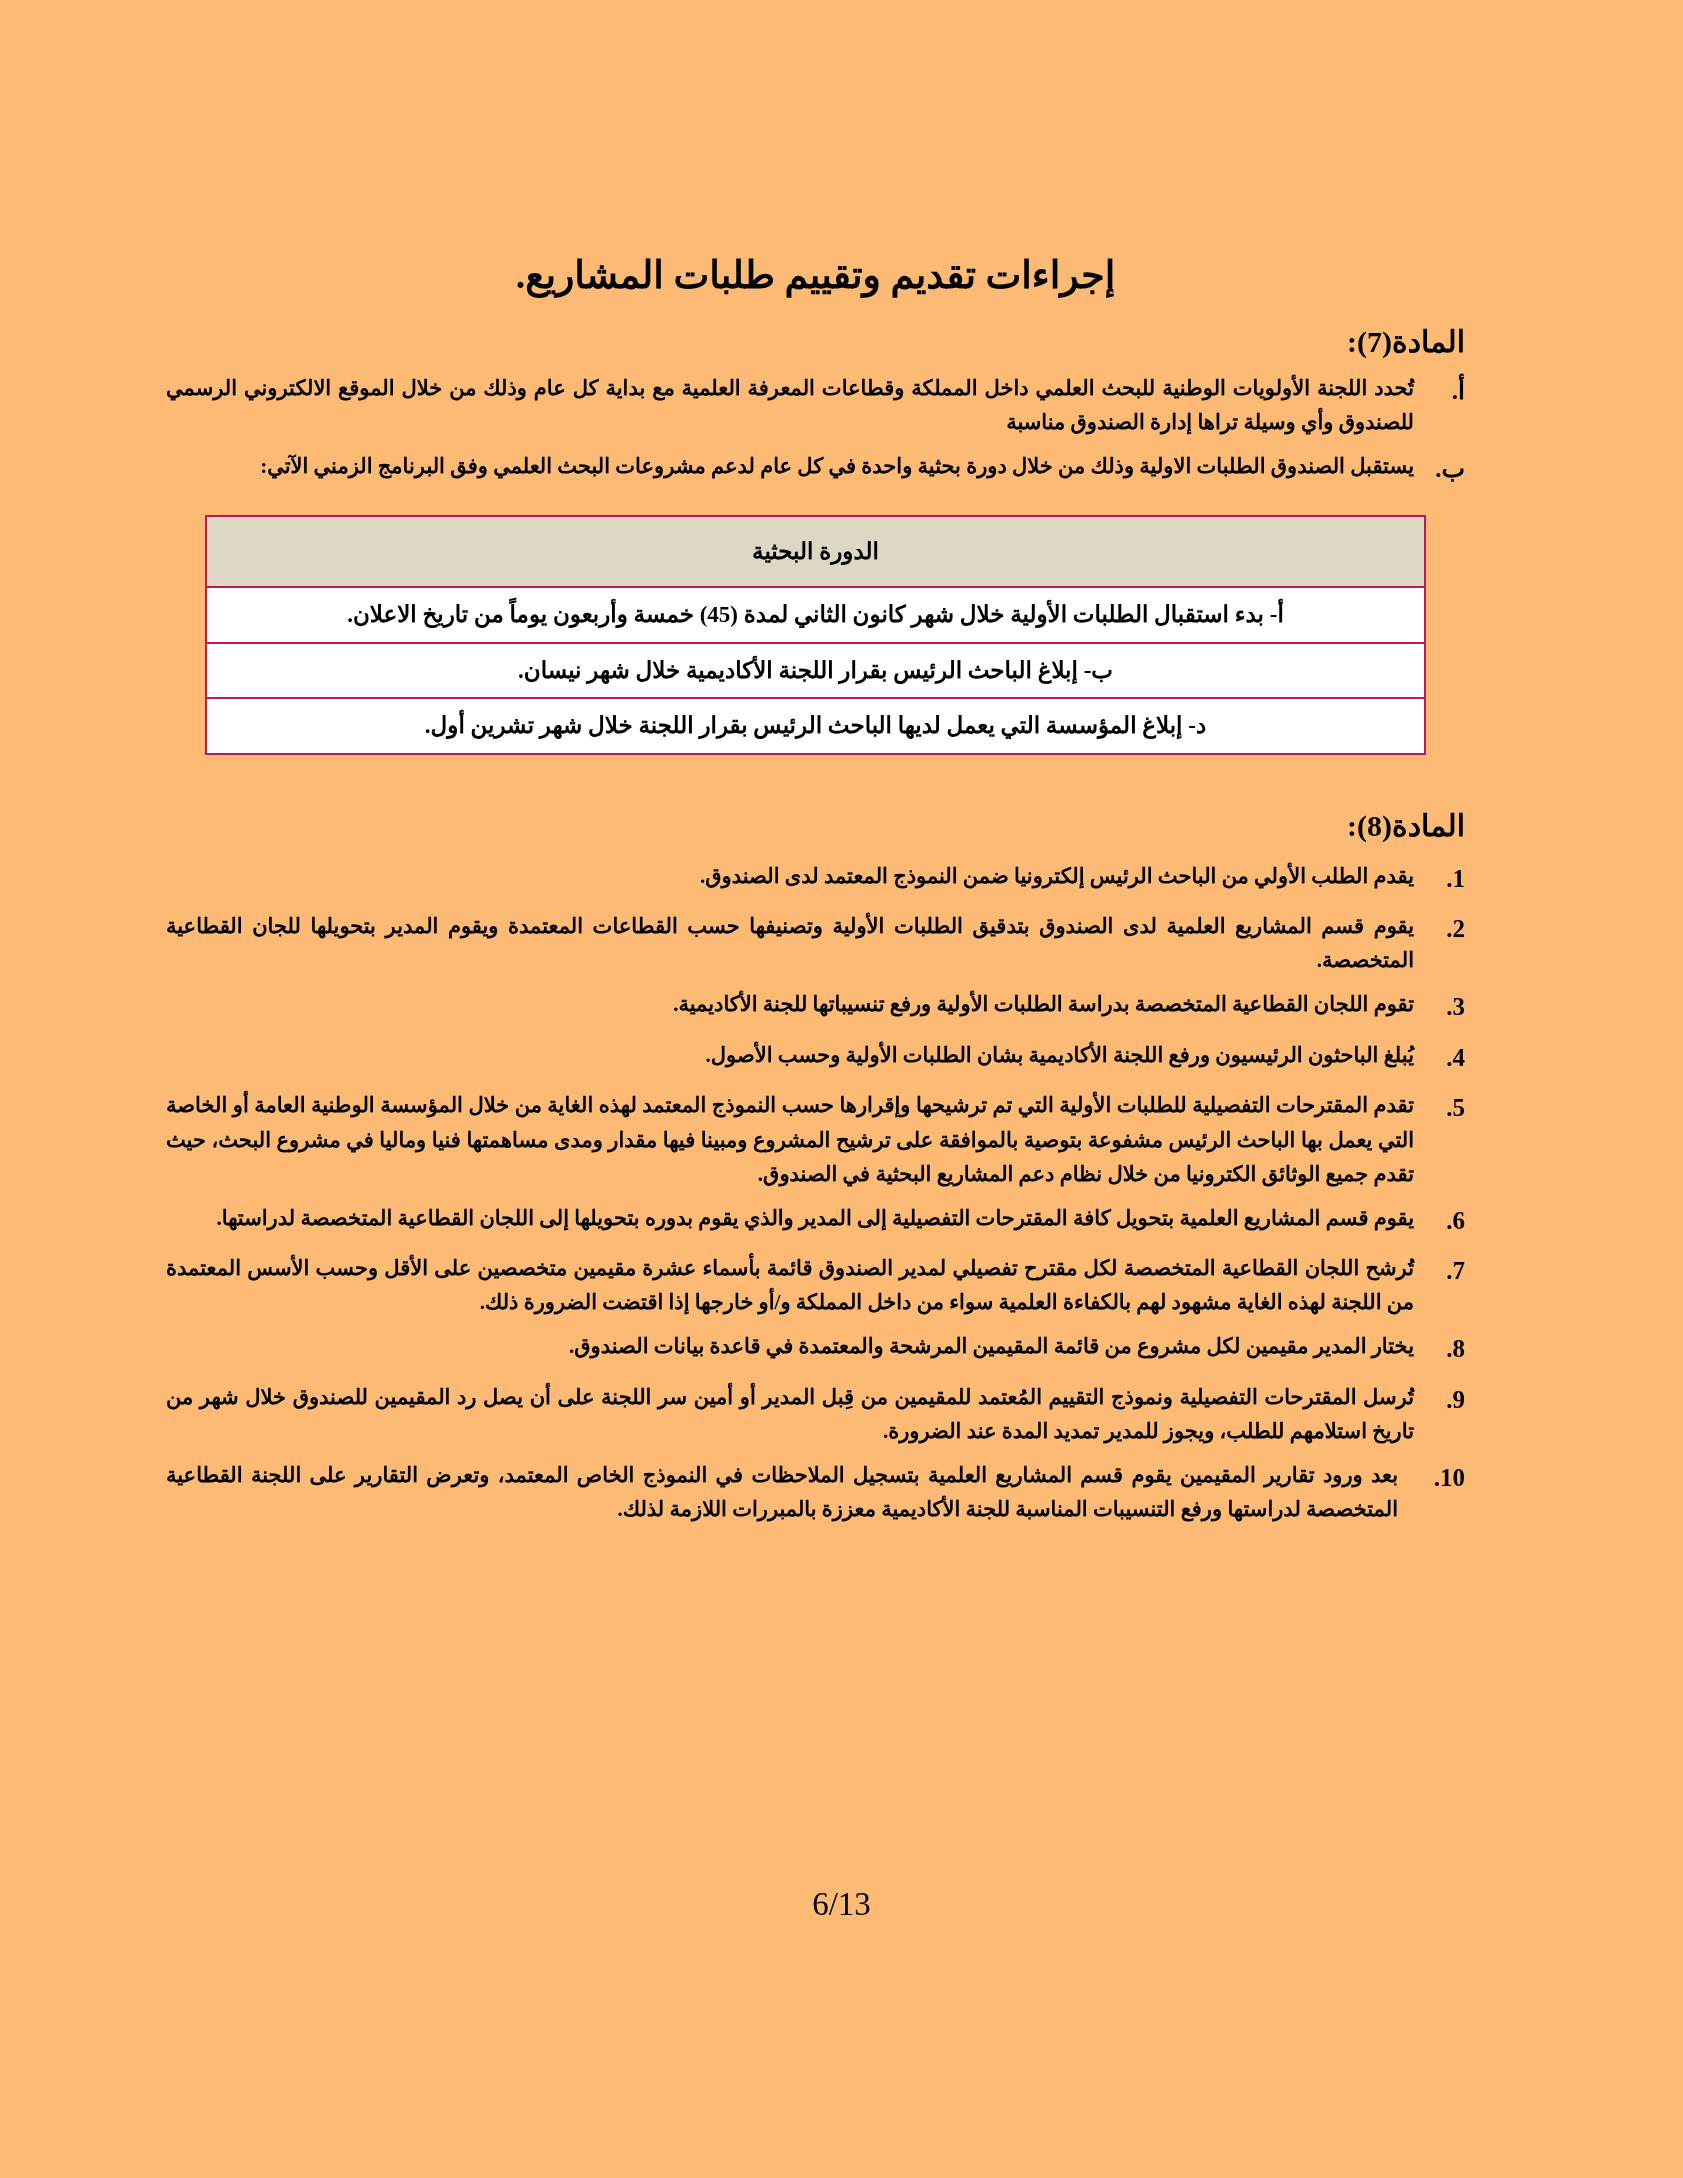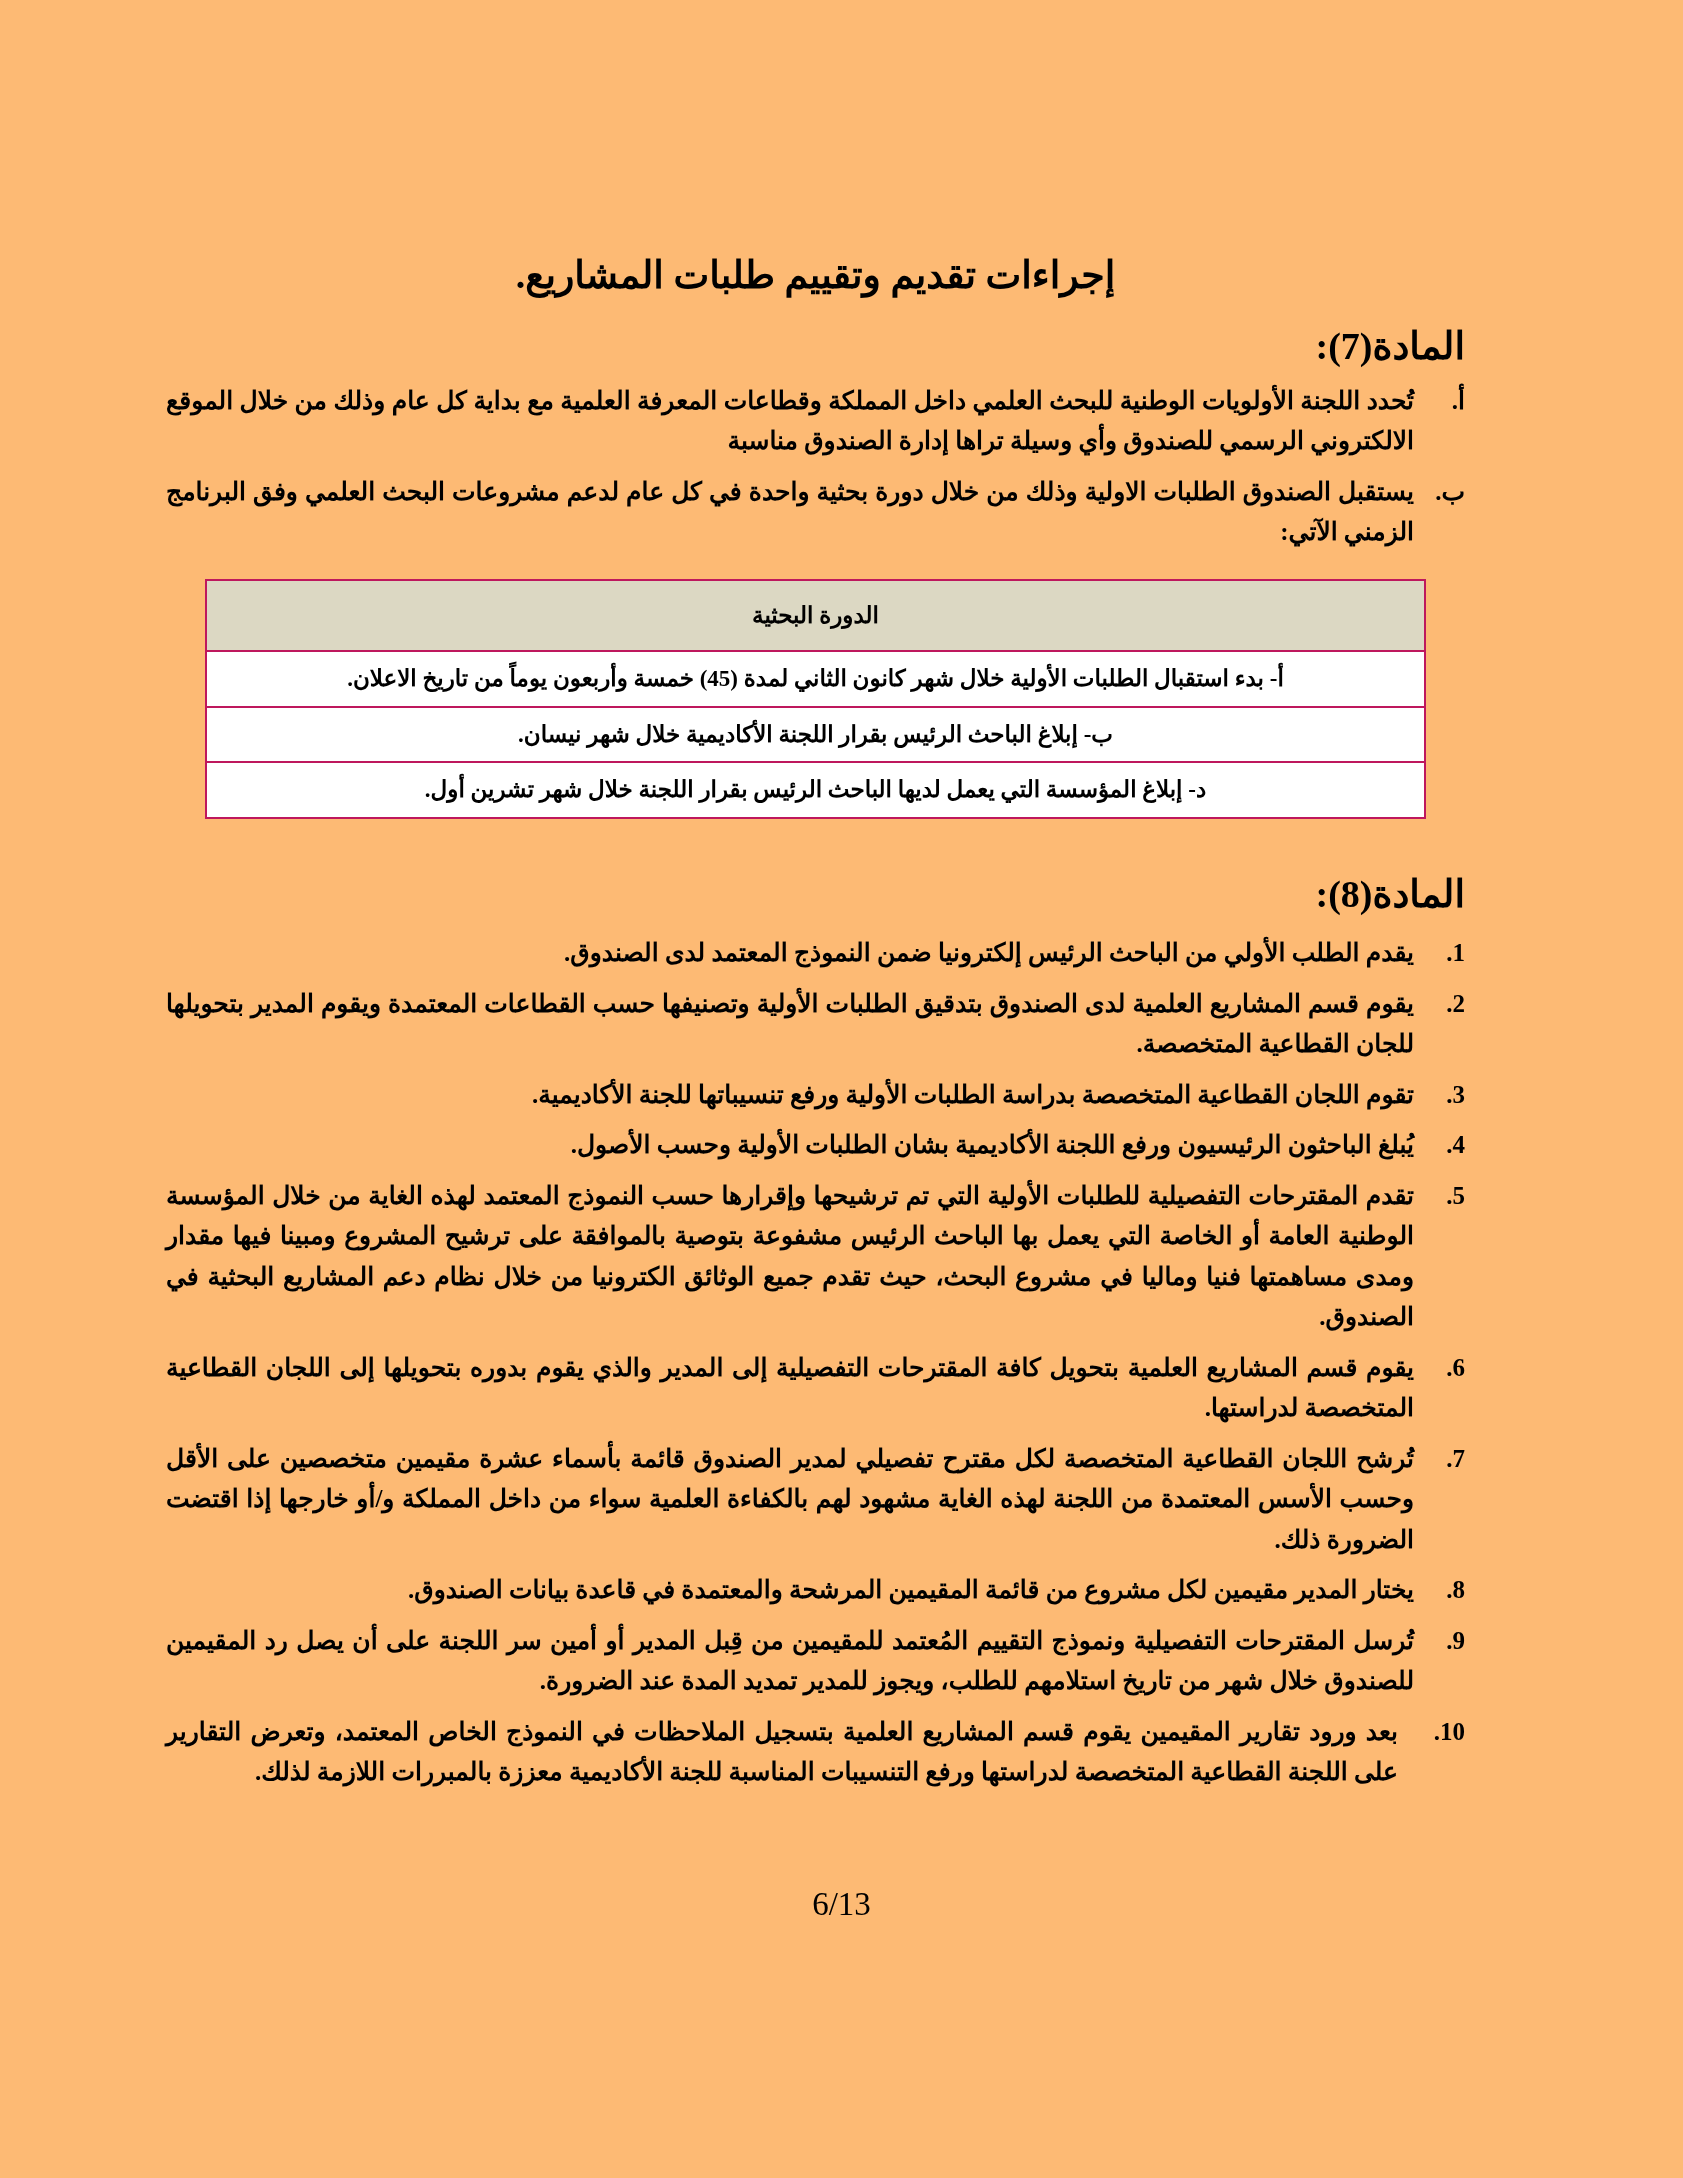--- a/index.html
+++ b/index.html
@@ -36,21 +36,21 @@
     font-weight: bold;
     font-size: 38px;
     line-height: 1.25;
     text-align: center;
     margin: 0 0 22px 0;
     letter-spacing: 0;
   }
   .article-heading {
     font-family: "Liberation Serif", "DejaVu Serif", serif;
     font-weight: bold;
-    font-size: 38px;
+    font-size: 30px;
     line-height: 1.3;
     text-align: right;
     margin: 0 0 10px 0;
   }
   .article-heading.second {
     margin-top: 51px;
     margin-bottom: 14px;
   }
 
   
@@ -79,21 +79,21 @@
     white-space: nowrap;
     direction: rtl;
   }
   .marker.wide {
     width: 67px;
   }
   .item-text {
     flex: 1 1 auto;
     font-family: "Liberation Serif", "DejaVu Serif", serif;
     font-weight: bold;
-    font-size: 25px;
+    font-size: 21px;
     line-height: 1.62;
     text-align: justify;
     text-align-last: right;
     direction: rtl;
   }
   .item-text.single {
     text-align: right;
   }
 
   

